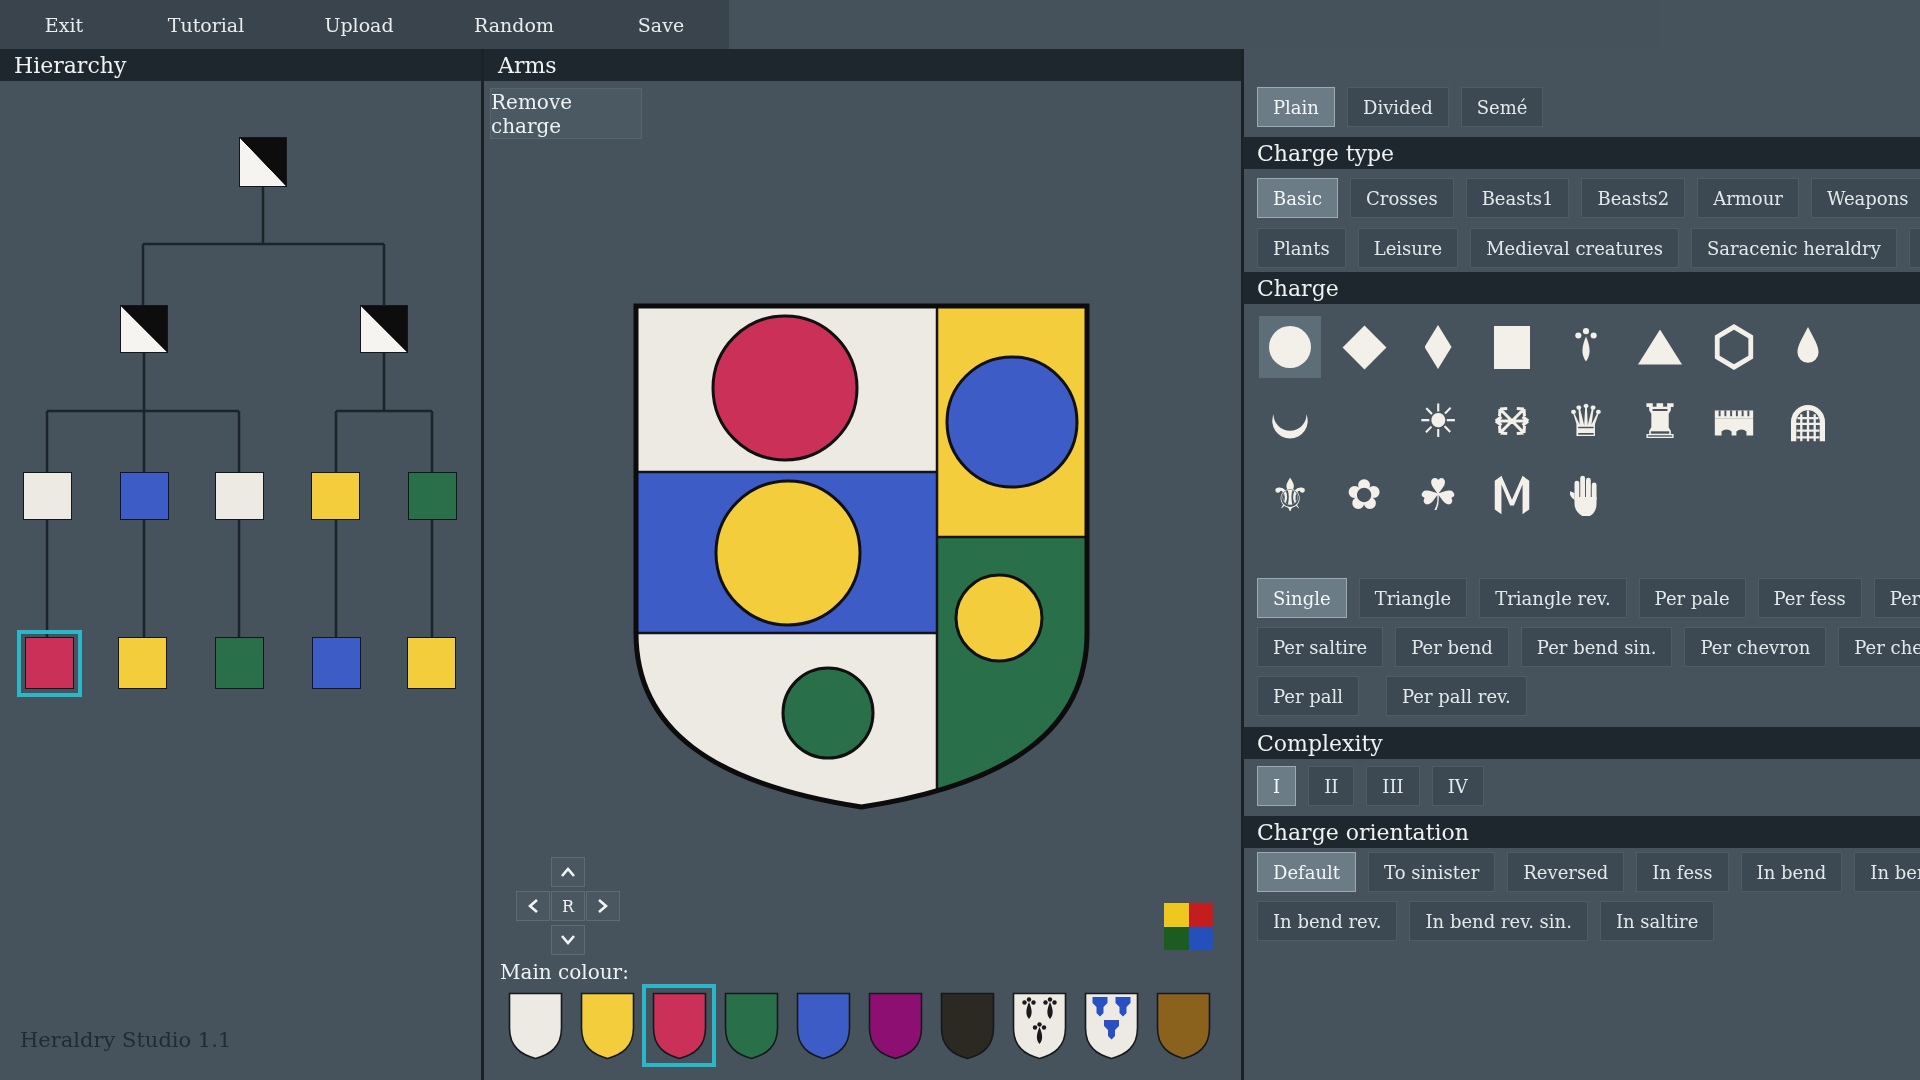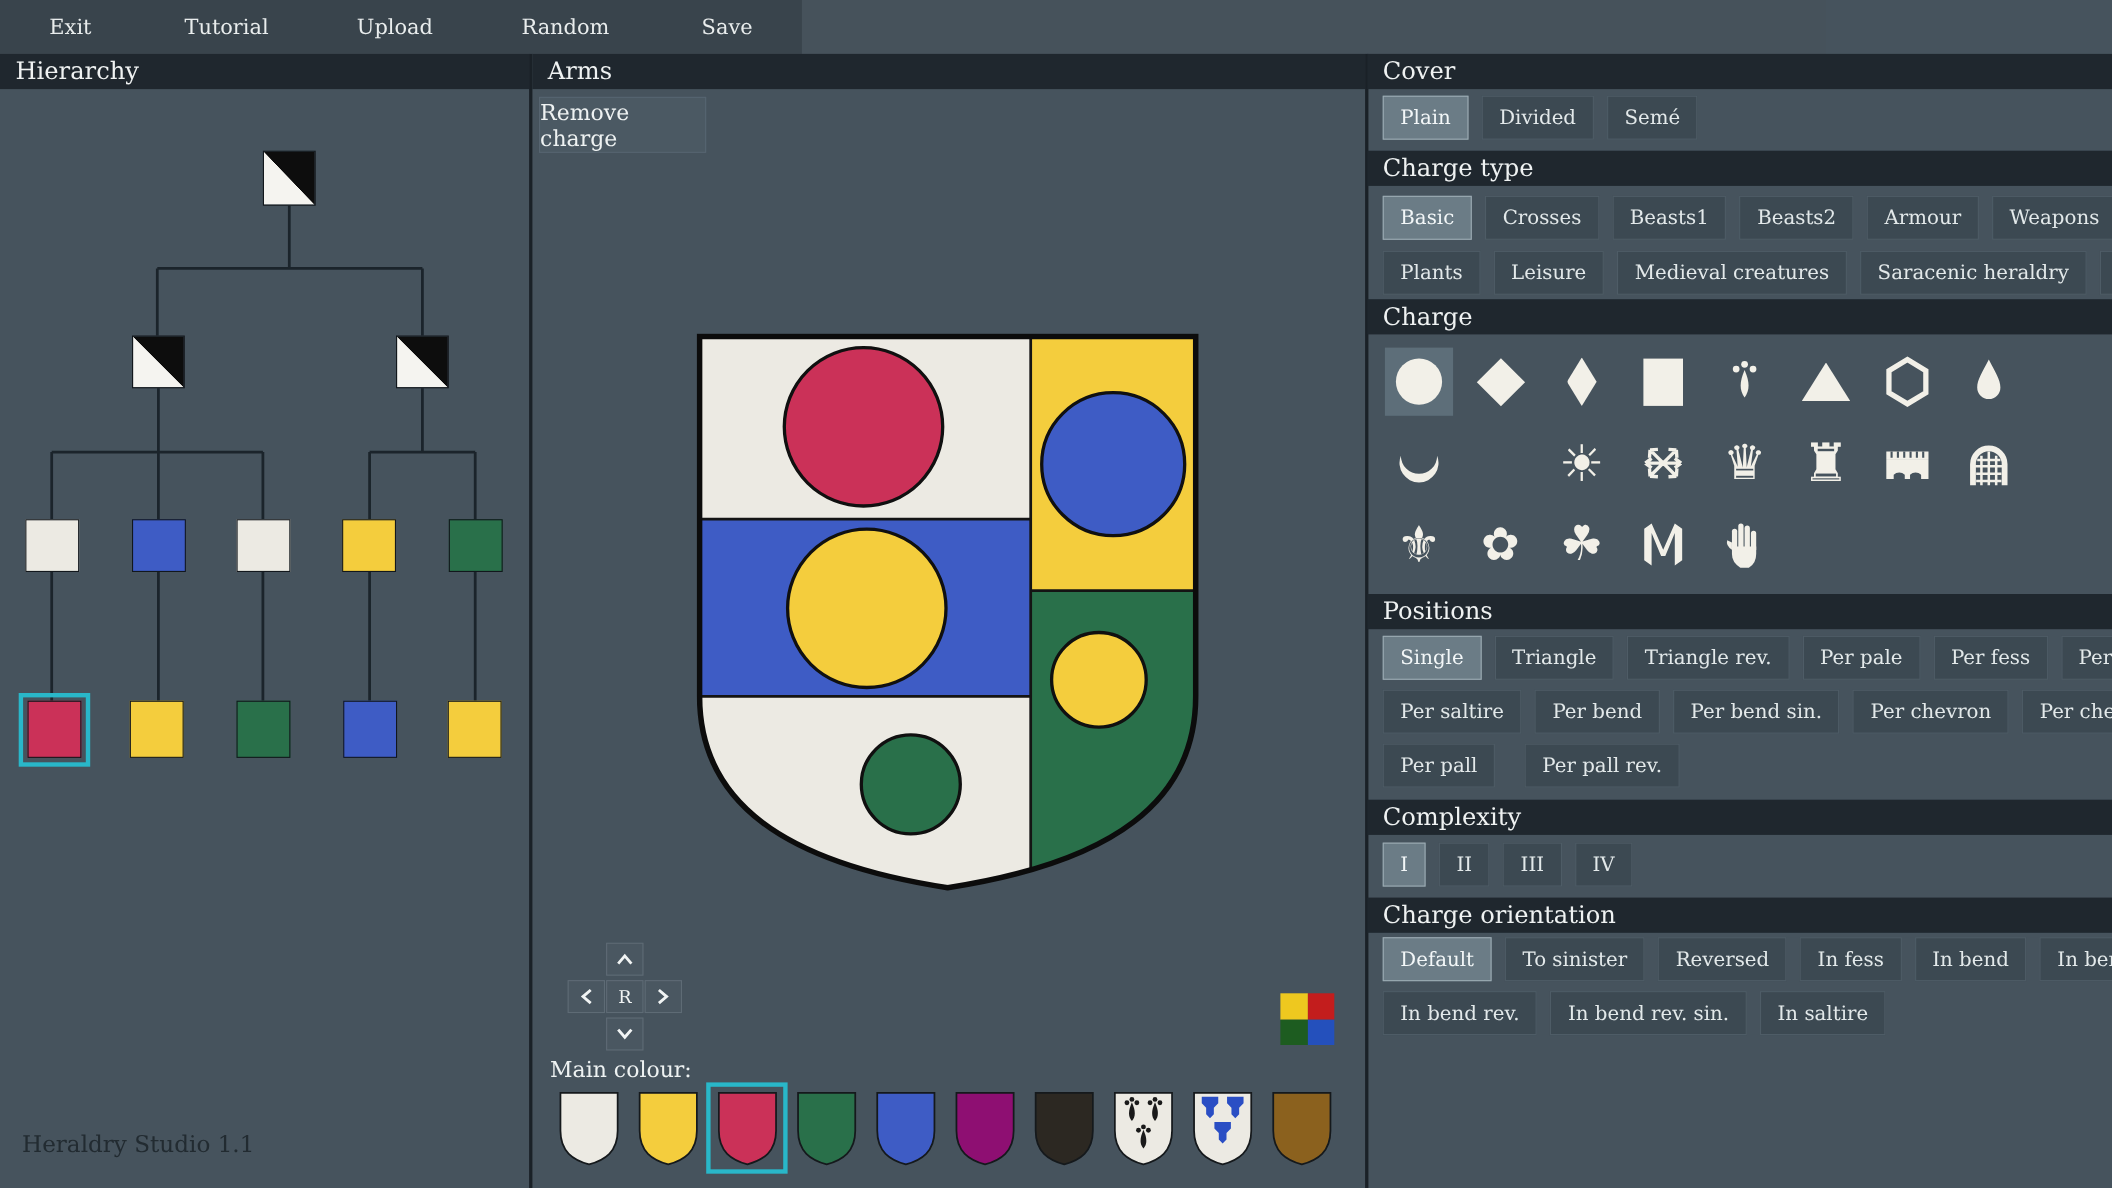--- a/index.html
+++ b/index.html
@@ -196,31 +196,25 @@
           </g>
           <g fill="#2a4ec4" transform="translate(27.5,37)">
             <path d="M-7.5,-9 H7.5 V-3 L3.5,1 V7 L0,10.5 L-3.5,7 V1 L-7.5,-3Z"></path>
           </g>
         </svg></div>
       <div class="swatch"><svg width="55" height="68" viewBox="0 0 55 68">
           <path d="M1.5,1.5 H53.5 V36 C53.5,55 42,62.5 27.5,66.5 C13,62.5 1.5,55 1.5,36Z" fill="#8b611e" stroke="#15191c" stroke-width="1.6"></path>
         </svg></div>
     </div>
 
-  <div class="hdr" style="left:1243px;top:49px;width:677px;">
-    <span>Cover</span>
-    </div>
   <div class="hdr" style="left:1243px;top:137px;width:677px;">
     <span>Charge type</span>
     </div>
   <div class="hdr" style="left:1243px;top:272px;width:677px;">
     <span>Charge</span>
-    </div>
-  <div class="hdr" style="left:1243px;top:540px;width:677px;">
-    <span>Positions</span>
     </div>
   <div class="hdr" style="left:1243px;top:727px;width:677px;">
     <span>Complexity</span>
     </div>
   <div class="hdr" style="left:1243px;top:816px;width:677px;">
     <span>Charge orientation</span>
     </div>
 
   <div id="right-buttons">
       <div class="btnrow" style="top: 87px;">

